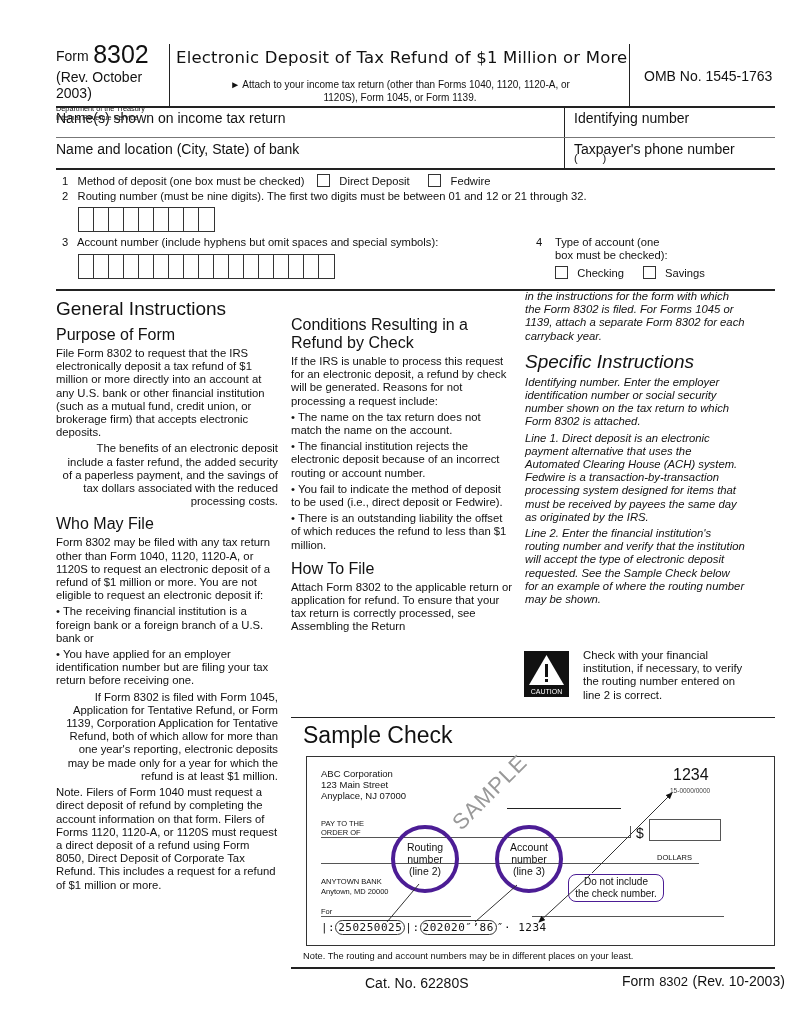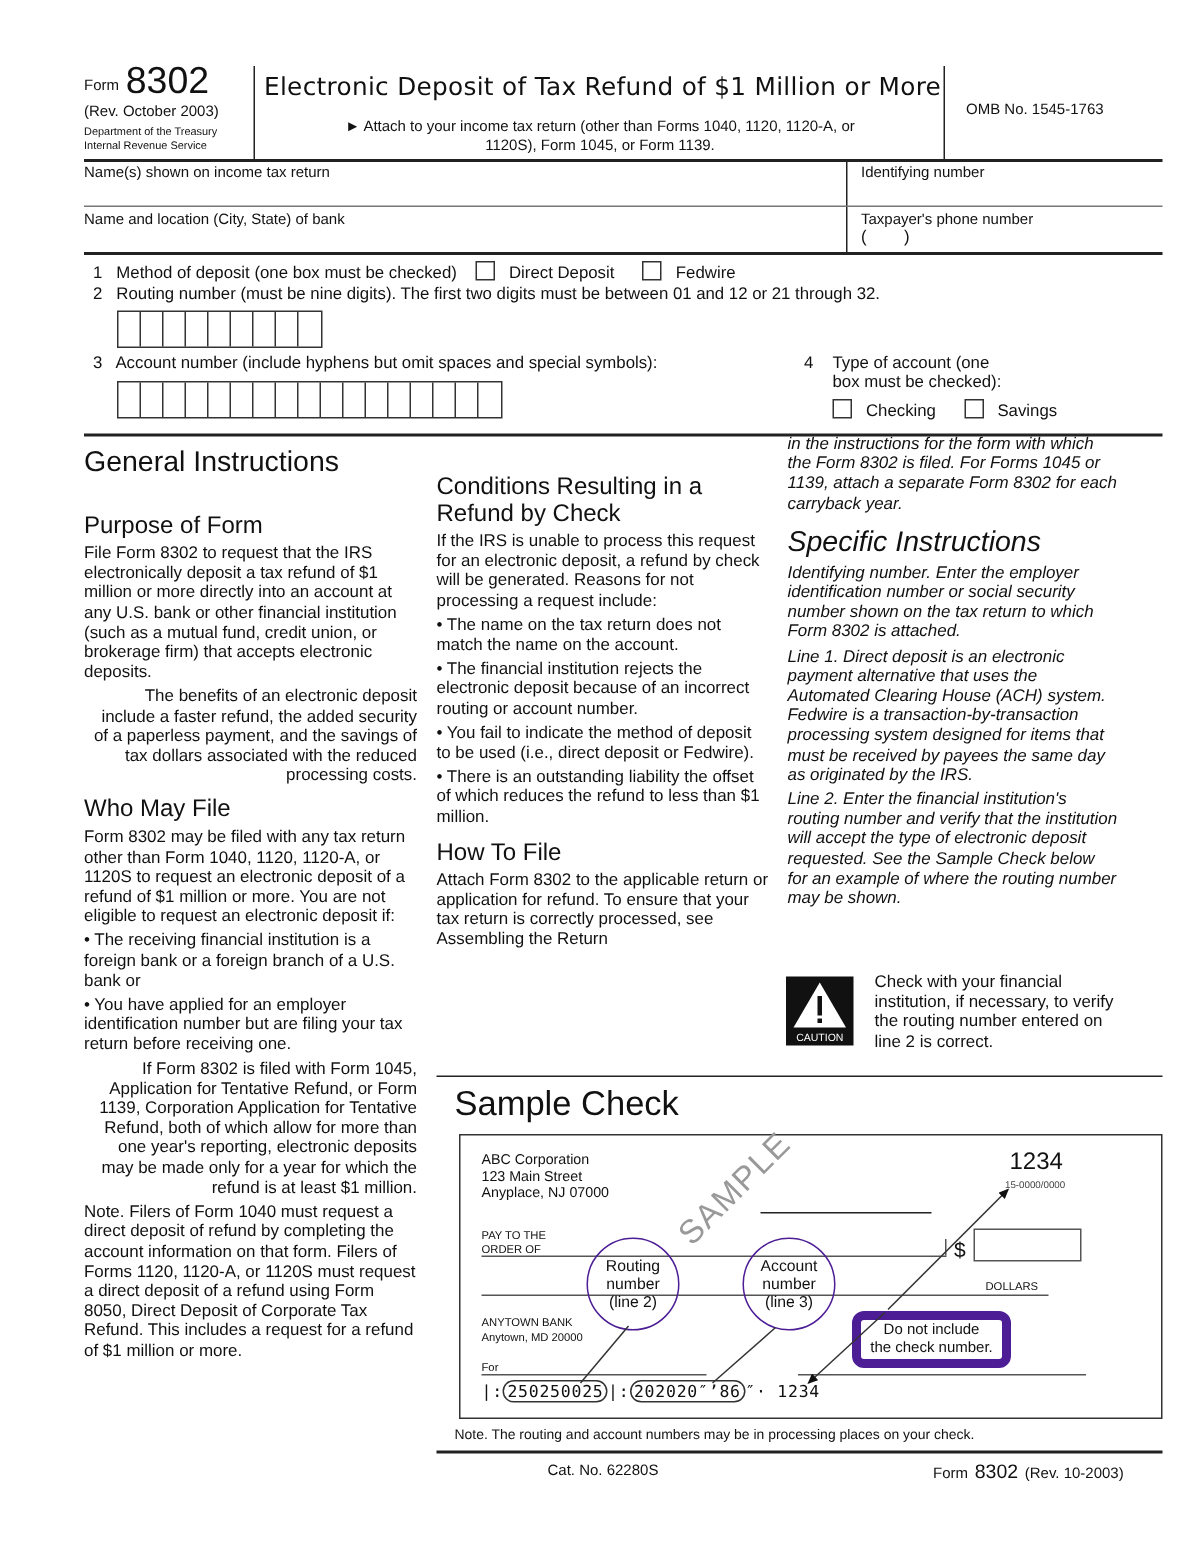--- a/index.html
+++ b/index.html
@@ -1,34 +1,34 @@
 <!DOCTYPE html>
 <html><head>
 <meta charset="utf-8">
 <style>
   html,body{margin:0;padding:0;background:#fff;}
   body{width:800px;height:1035px;position:relative;overflow:hidden;color:#111;
        font-family:"Liberation Sans","DejaVu Sans",sans-serif;}
   .abs{position:absolute;}
   .hline{position:absolute;background:#222;height:1px;}
   .vline{position:absolute;background:#222;width:1px;}
-  .small{font-size:10px;}
+  .small{font-size:14px;}
   .f10{font-size:10px;}
   .f11{font-size:11.2px;}
   .body{font-size:11.3px;line-height:13.2px;}
   .body p{margin:0 0 3px 0;}
   .body p.ind{text-indent:10px;text-align:right;}
   .h1{font-size:19px;line-height:22px;margin:0 0 3px 0;font-weight:normal;}
   .h2{font-size:16px;line-height:18px;margin:3px 0 3px 0;font-weight:normal;}
   .box{display:inline-block;width:13px;height:13px;border:1px solid #333;vertical-align:-2px;box-sizing:border-box;}
   .digits{position:absolute;display:flex;border:1px solid #333;height:23px;}
   .digits span{width:15px;height:23px;border-right:1px solid #333;box-sizing:border-box;}
   .digits span:last-child{border-right:none;}
   .check{position:absolute;left:306px;top:756px;width:469px;height:190px;border:1.3px solid #333;box-sizing:border-box;}
-  .bubble{position:absolute;border:1px solid #4c1d95;border-radius:50%;text-align:center;font-size:10.5px;line-height:12px;background:transparent;}
+  .bubble{position:absolute;border:4px solid #4c1d95;border-radius:50%;text-align:center;font-size:10.5px;line-height:12px;background:transparent;}
   .micr{font-family:"DejaVu Sans Mono","Liberation Mono",monospace;font-size:11px;letter-spacing:0.5px;text-align:right;}
   .pill{border:1px solid #333;border-radius:8px;padding:0 2px;}
 </style>
 </head>
 <body>
 
 <div class="abs" style="left:56px;top:40px;width:112px;">
   <span class="small" style="vertical-align:2px;">Form</span>
   <span style="font-size:25px;">8302</span>
   <div class="small" style="margin-top:0px;">(Rev. October 2003)</div>
@@ -118,21 +118,21 @@
         <span>Checking</span>
         &nbsp;&nbsp;&nbsp;&nbsp;&nbsp;<span class="box"></span>&nbsp;&nbsp;
         <span>Savings</span>
       </div>
     </div>
   </div>
 </div>
 <div class="hline" style="left:56px;top:289px;width:719px;height:2px;"></div>
 
 <div class="abs body" style="left:56px;top:298px;width:222px;">
-  <h1 class="h1" style="margin-bottom:22px;">General Instructions</h1>
+  <h1 class="h1" style="margin-bottom:6px;">General Instructions</h1>
   <h2 class="h2" style="margin-top:0;">Purpose of Form</h2>
   <p>File Form 8302 to request that the IRS electronically deposit a tax refund of $1 million or more directly into an account at any U.S. bank or other financial institution (such as a mutual fund, credit union, or brokerage firm) that accepts electronic deposits.</p>
   <p class="ind">The benefits of an electronic deposit include a faster refund, the added security of a paperless payment, and the savings of tax dollars associated with the reduced processing costs.</p>
   <h2 class="h2" style="margin-top:7px;">Who May File</h2>
   <p>Form 8302 may be filed with any tax return other than Form 1040, 1120, 1120-A, or 1120S to request an electronic deposit of a refund of $1 million or more. You are not eligible to request an electronic deposit if:</p>
   <p>• The receiving financial institution is a foreign bank or a foreign branch of a U.S. bank or</p>
   <p>• You have applied for an employer identification number but are filing your tax return before receiving one.</p>
   <p class="ind">If Form 8302 is filed with Form 1045, Application for Tentative Refund, or Form 1139, Corporation Application for Tentative Refund, both of which allow for more than one year's reporting, electronic deposits may be made only for a year for which the refund is at least $1 million.</p>
   <p>Note. Filers of Form 1040 must request a direct deposit of refund by completing the account information on that form. Filers of Forms 1120, 1120-A, or 1120S must request a direct deposit of a refund using Form 8050, Direct Deposit of Corporate Tax Refund. This includes a request for a refund of $1 million or more.</p>
 </div>
@@ -207,21 +207,21 @@
       <div>(line 2)</div>
     </div>
   </div>
   <div class="bubble" style="left:188px;top:68px;width:60px;height:60px;">
     <div style="padding-top:12px;">
       <div>Account</div>
       <div>number</div>
       <div>(line 3)</div>
     </div>
   </div>
-  <div class="abs" style="left:261px;top:117px;width:94px;border:6px solid #4c1d95;border-radius:8px;text-align:center;font-size:10px;line-height:12px;padding:1px 0;">
+  <div class="abs" style="left:261px;top:117px;width:94px;border:1px solid #4c1d95;border-radius:8px;text-align:center;font-size:10px;line-height:12px;padding:1px 0;">
     <div>Do not include</div>
     <div>the check number.</div>
   </div>
 
   <svg class="abs" style="left:0;top:0;" width="469" height="190">
     <defs>
       <marker id="arr" markerWidth="8" markerHeight="8" refX="6" refY="3" orient="auto">
         <path d="M0,0 L7,3 L0,6 Z" fill="#111"></path>
       </marker>
     </defs>
@@ -229,21 +229,21 @@
     <line x1="210" y1="128" x2="168" y2="165" stroke="#333" stroke-width="1"></line>
     <line x1="283" y1="118" x2="232" y2="165" stroke="#333" stroke-width="1" marker-end="url(#arr)"></line>
     <line x1="285" y1="116" x2="365" y2="36" stroke="#333" stroke-width="1" marker-end="url(#arr)"></line>
   </svg>
 
   <div class="abs micr" style="left:14px;top:164px;white-space:nowrap;">
     <span>|:</span><span class="pill">250250025</span><span>|:</span><span class="pill">202020″’86</span><span>″· 1234</span>
   </div>
 </div>
 
-<div class="abs" style="left:303px;top:951px;font-size:9.3px;">Note. The routing and account numbers may be in processing places on your check.</div>
+<div class="abs" style="left:303px;top:951px;font-size:9.3px;">Note. The routing and account numbers may be in different places on your least.</div>
 <div class="hline" style="left:291px;top:967px;width:484px;height:1.5px;"></div>
 
 <div class="abs small" style="left:365px;top:975px;">Cat. No. 62280S</div>
 <div class="abs" style="left:622px;top:972px;white-space:nowrap;">
   <span class="small">Form</span>
   <span style="font-size:13px;">8302</span>
   <span class="small">(Rev. 10-2003)</span>
 </div>
 
 </body></html>

